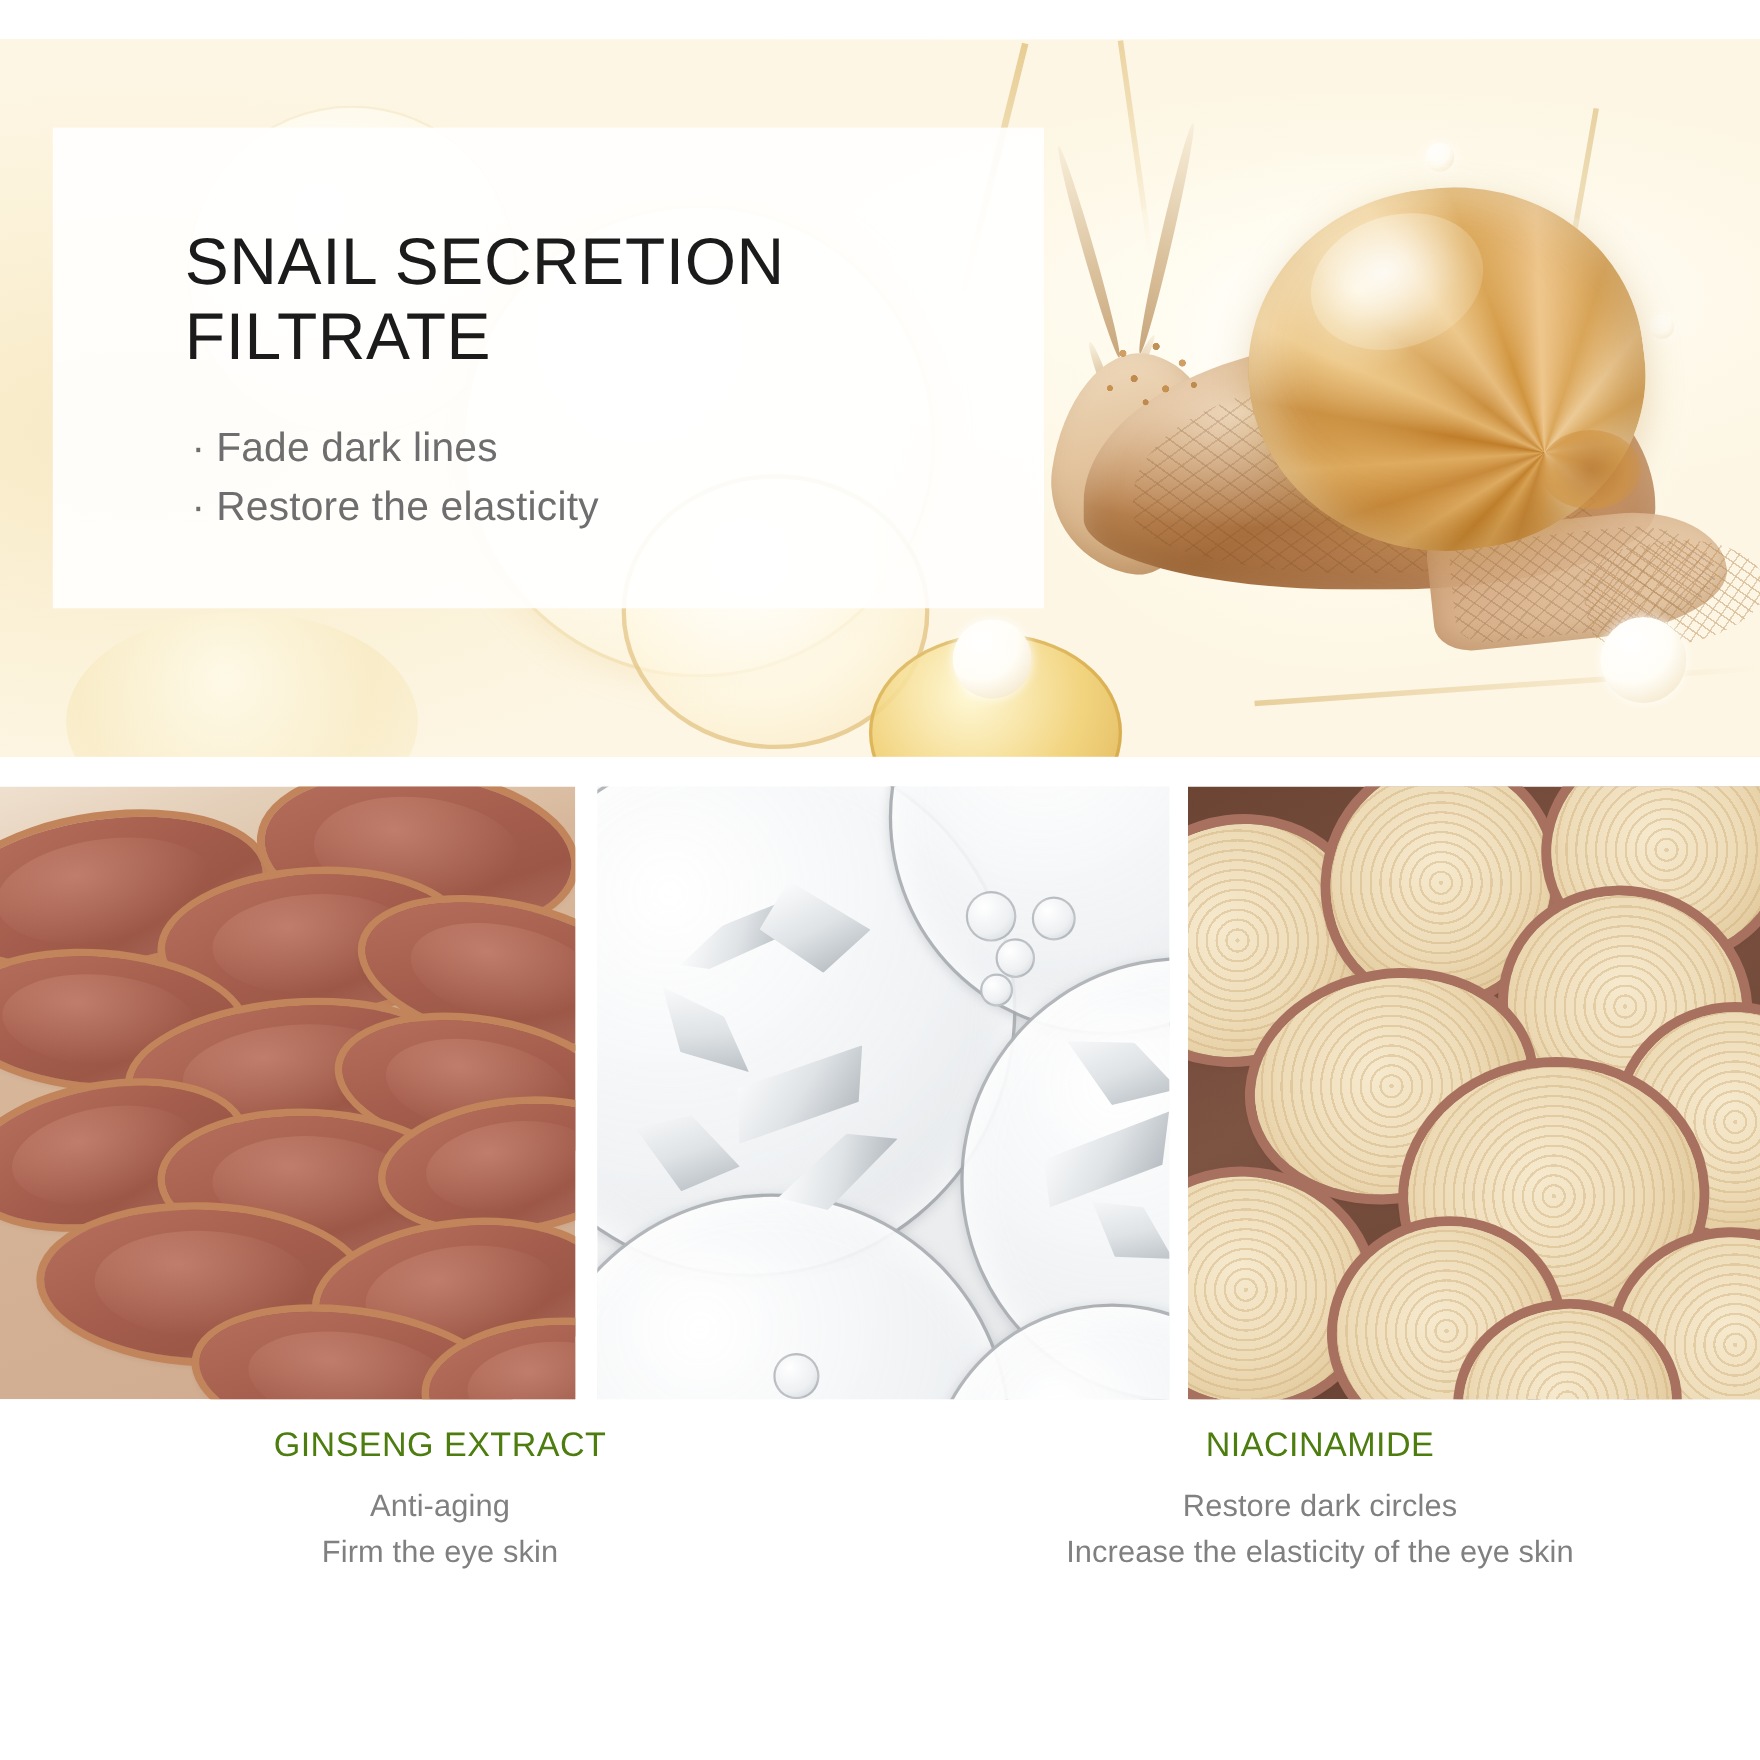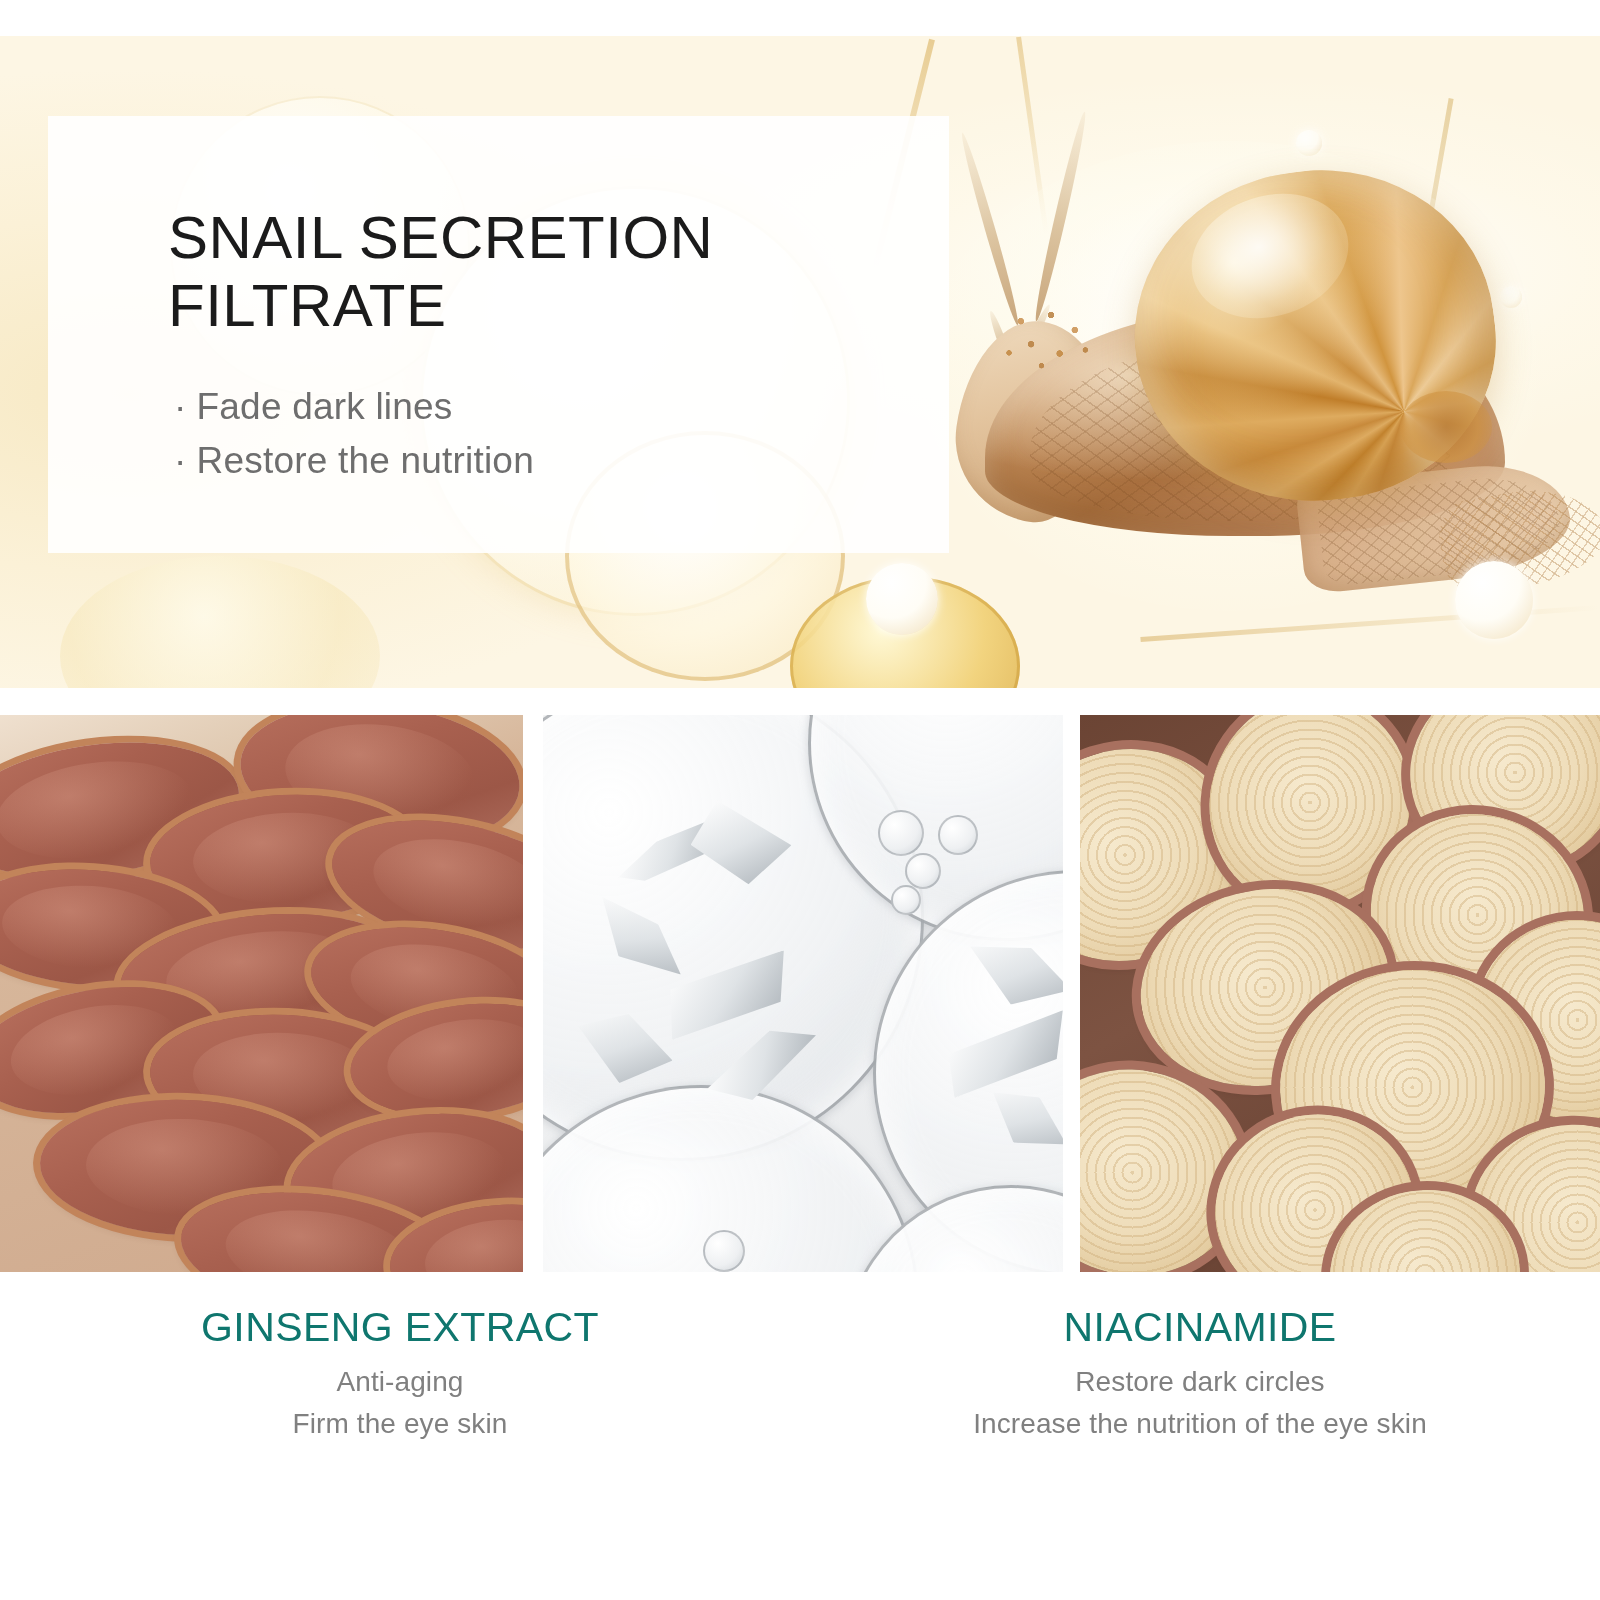--- a/index.html
+++ b/index.html
@@ -184,22 +184,22 @@
   .pslice{position:absolute;border-radius:50%;
     background:
       repeating-radial-gradient(circle at 50% 50%, rgba(205,172,120,.42) 0 2px, rgba(205,172,120,0) 2px 9px),
       radial-gradient(circle at 45% 42%, #f6e9cd 0%, #eedcb8 48%, #e2c99c 78%, #d7b887 100%);
     box-shadow:0 0 0 9px #a8705f, 0 4px 10px rgba(58,32,22,.45);}
 
   
   .captions{position:absolute;left:0;top:1288px;width:1600px;height:260px;display:flex;}
   .cap{flex:1;text-align:center;padding:0 12px;}
   .cap-title{
-    color:#0f766e;font-size:41px;line-height:44px;font-weight:400;letter-spacing:.4px;
-    white-space:pre-line;margin:17px 0 12px 0;
+    color:#4d7c0f;font-size:31px;line-height:44px;font-weight:400;letter-spacing:.4px;
+    white-space:pre-line;margin:4px 0 12px 0;
   }
   .cap-line{color:#808080;font-size:28px;line-height:42px;font-weight:300;letter-spacing:.1px;}
 </style>
 </head>
 <body>
 
 <div class="page">
 
   <div class="hero">
 
@@ -241,21 +241,21 @@
 
     <div class="panel">
       <div class="panel-inner">
         <h1 class="title">SNAIL SECRETION
 FILTRATE</h1>
         <div class="bullets">
           <div class="bullet">
             <span class="dot">·</span><span>Fade dark lines</span>
           </div>
           <div class="bullet">
-            <span class="dot">·</span><span>Restore the nutrition</span>
+            <span class="dot">·</span><span>Restore the elasticity</span>
           </div>
         </div>
       </div>
     </div>
   </div>
 
   <div class="cards">
 
     <div class="card-img c1">
       <div class="ginseng">
@@ -323,18 +323,18 @@
 
     <div class="cap">
       <div class="cap-title">GINSENG EXTRACT</div>
       <div class="cap-line">Anti-aging</div>
       <div class="cap-line">Firm the eye skin</div>
     </div>
 
     <div class="cap">
       <div class="cap-title">NIACINAMIDE</div>
       <div class="cap-line">Restore dark circles</div>
-      <div class="cap-line">Increase the nutrition of the eye skin</div>
+      <div class="cap-line">Increase the elasticity of the eye skin</div>
     </div>
 
   </div>
 
 </div>
 
 </body></html>

